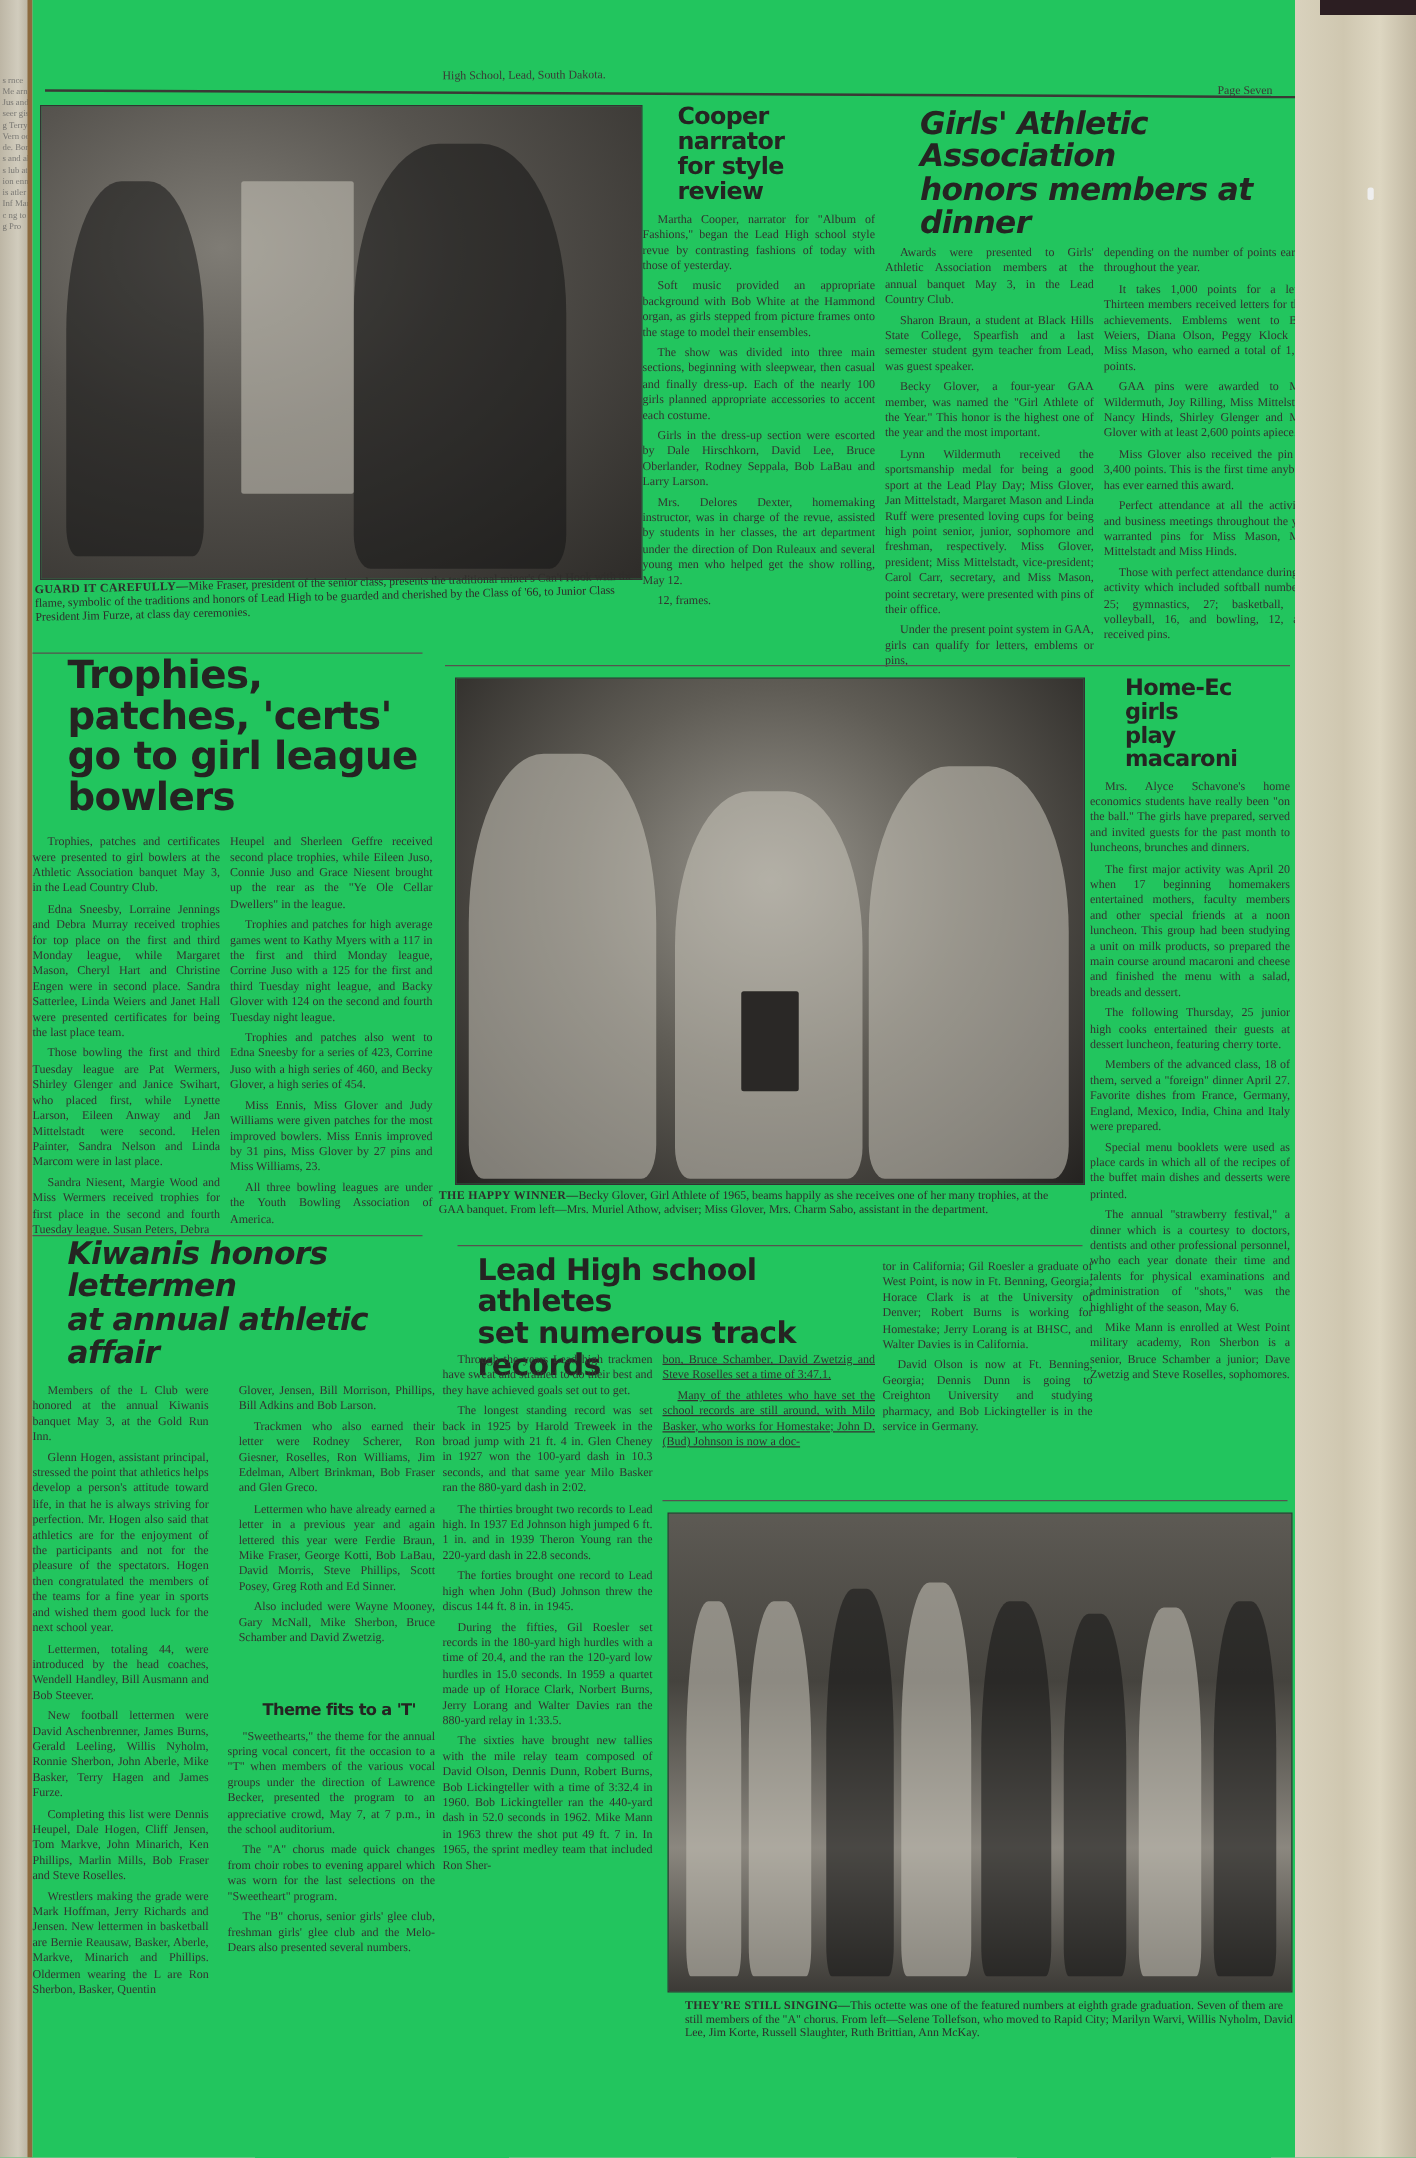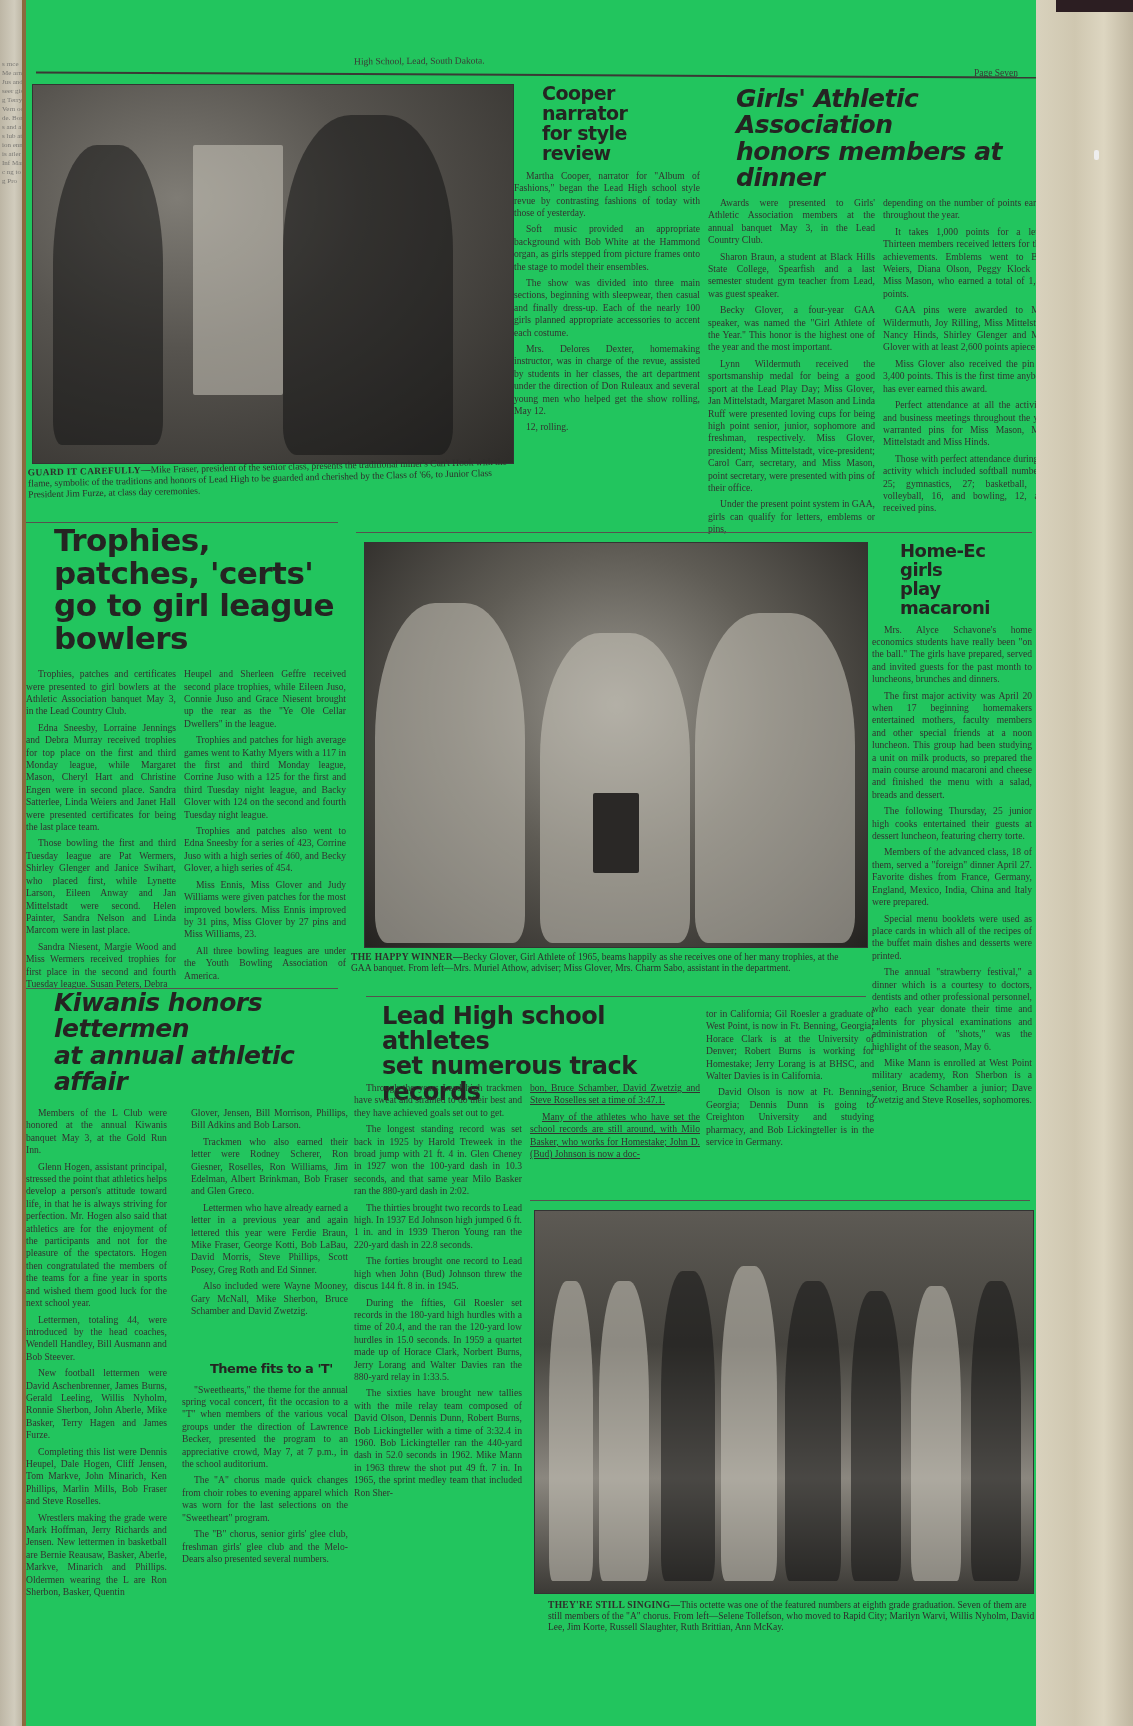--- a/index.html
+++ b/index.html
@@ -98,35 +98,36 @@
 
   <div class="abs" style="left:488px; top:84px; width:186px;">
     <div class="headline" style="font-size:19px;">
       <div>Cooper narrator</div>
       <div>for style review</div>
     </div>
     <div class="body-text" style="margin-top:6px;">
       <p>Martha Cooper, narrator for "Album of Fashions," began the Lead High school style revue by contrasting fashions of today with those of yesterday.</p>
       <p>Soft music provided an appropriate background with Bob White at the Hammond organ, as girls stepped from picture frames onto the stage to model their ensembles.</p>
       <p>The show was divided into three main sections, beginning with sleepwear, then casual and finally dress-up. Each of the nearly 100 girls planned appropriate accessories to accent each costume.</p>
+      <p>Girls in the dress-up section were escorted by Dale Hirschkorn, David Lee, Bruce Oberlander, Rodney Seppala, Bob LaBau and Larry Larson.</p>
       <p>Mrs. Delores Dexter, homemaking instructor, was in charge of the revue, assisted by students in her classes, the art department under the direction of Don Ruleaux and several young men who helped get the show rolling, May 12.</p>
-      <p>12, rolling.</p>
+      <p>12, frames.</p>
     </div>
   </div>
 
   <div class="abs" style="left:682px; top:86px; width:350px;">
     <div class="headline italic" style="font-size:25px;">
       <div>Girls' Athletic Association</div>
       <div>honors members at dinner</div>
     </div>
     <div style="display:flex; gap:8px; margin-top:6px;">
       <div class="body-text" style="width:167px;">
         <p>Awards were presented to Girls' Athletic Association members at the annual banquet May 3, in the Lead Country Club.</p>
         <p>Sharon Braun, a student at Black Hills State College, Spearfish and a last semester student gym teacher from Lead, was guest speaker.</p>
-        <p>Becky Glover, a four-year GAA speaker, was named the "Girl Athlete of the Year." This honor is the highest one of the year and the most important.</p>
+        <p>Becky Glover, a four-year GAA member, was named the "Girl Athlete of the Year." This honor is the highest one of the year and the most important.</p>
         <p>Lynn Wildermuth received the sportsmanship medal for being a good sport at the Lead Play Day; Miss Glover, Jan Mittelstadt, Margaret Mason and Linda Ruff were presented loving cups for being high point senior, junior, sophomore and freshman, respectively. Miss Glover, president; Miss Mittelstadt, vice-president; Carol Carr, secretary, and Miss Mason, point secretary, were presented with pins of their office.</p>
         <p>Under the present point system in GAA, girls can qualify for letters, emblems or pins,</p>
       </div>
       <div class="body-text" style="width:167px;">
         <p style="text-indent:0">depending on the number of points earned throughout the year.</p>
         <p>It takes 1,000 points for a letter. Thirteen members received letters for their achievements. Emblems went to Barb Weiers, Diana Olson, Peggy Klock and Miss Mason, who earned a total of 1,800 points.</p>
         <p>GAA pins were awarded to Miss Wildermuth, Joy Rilling, Miss Mittelstadt, Nancy Hinds, Shirley Glenger and Miss Glover with at least 2,600 points apiece.</p>
         <p>Miss Glover also received the pin for 3,400 points. This is the first time anybody has ever earned this award.</p>
         <p>Perfect attendance at all the activities and business meetings throughout the year warranted pins for Miss Mason, Miss Mittelstadt and Miss Hinds.</p>
         <p>Those with perfect attendance during an activity which included softball numbered 25; gymnastics, 27; basketball, 10; volleyball, 16, and bowling, 12, also received pins.</p>

